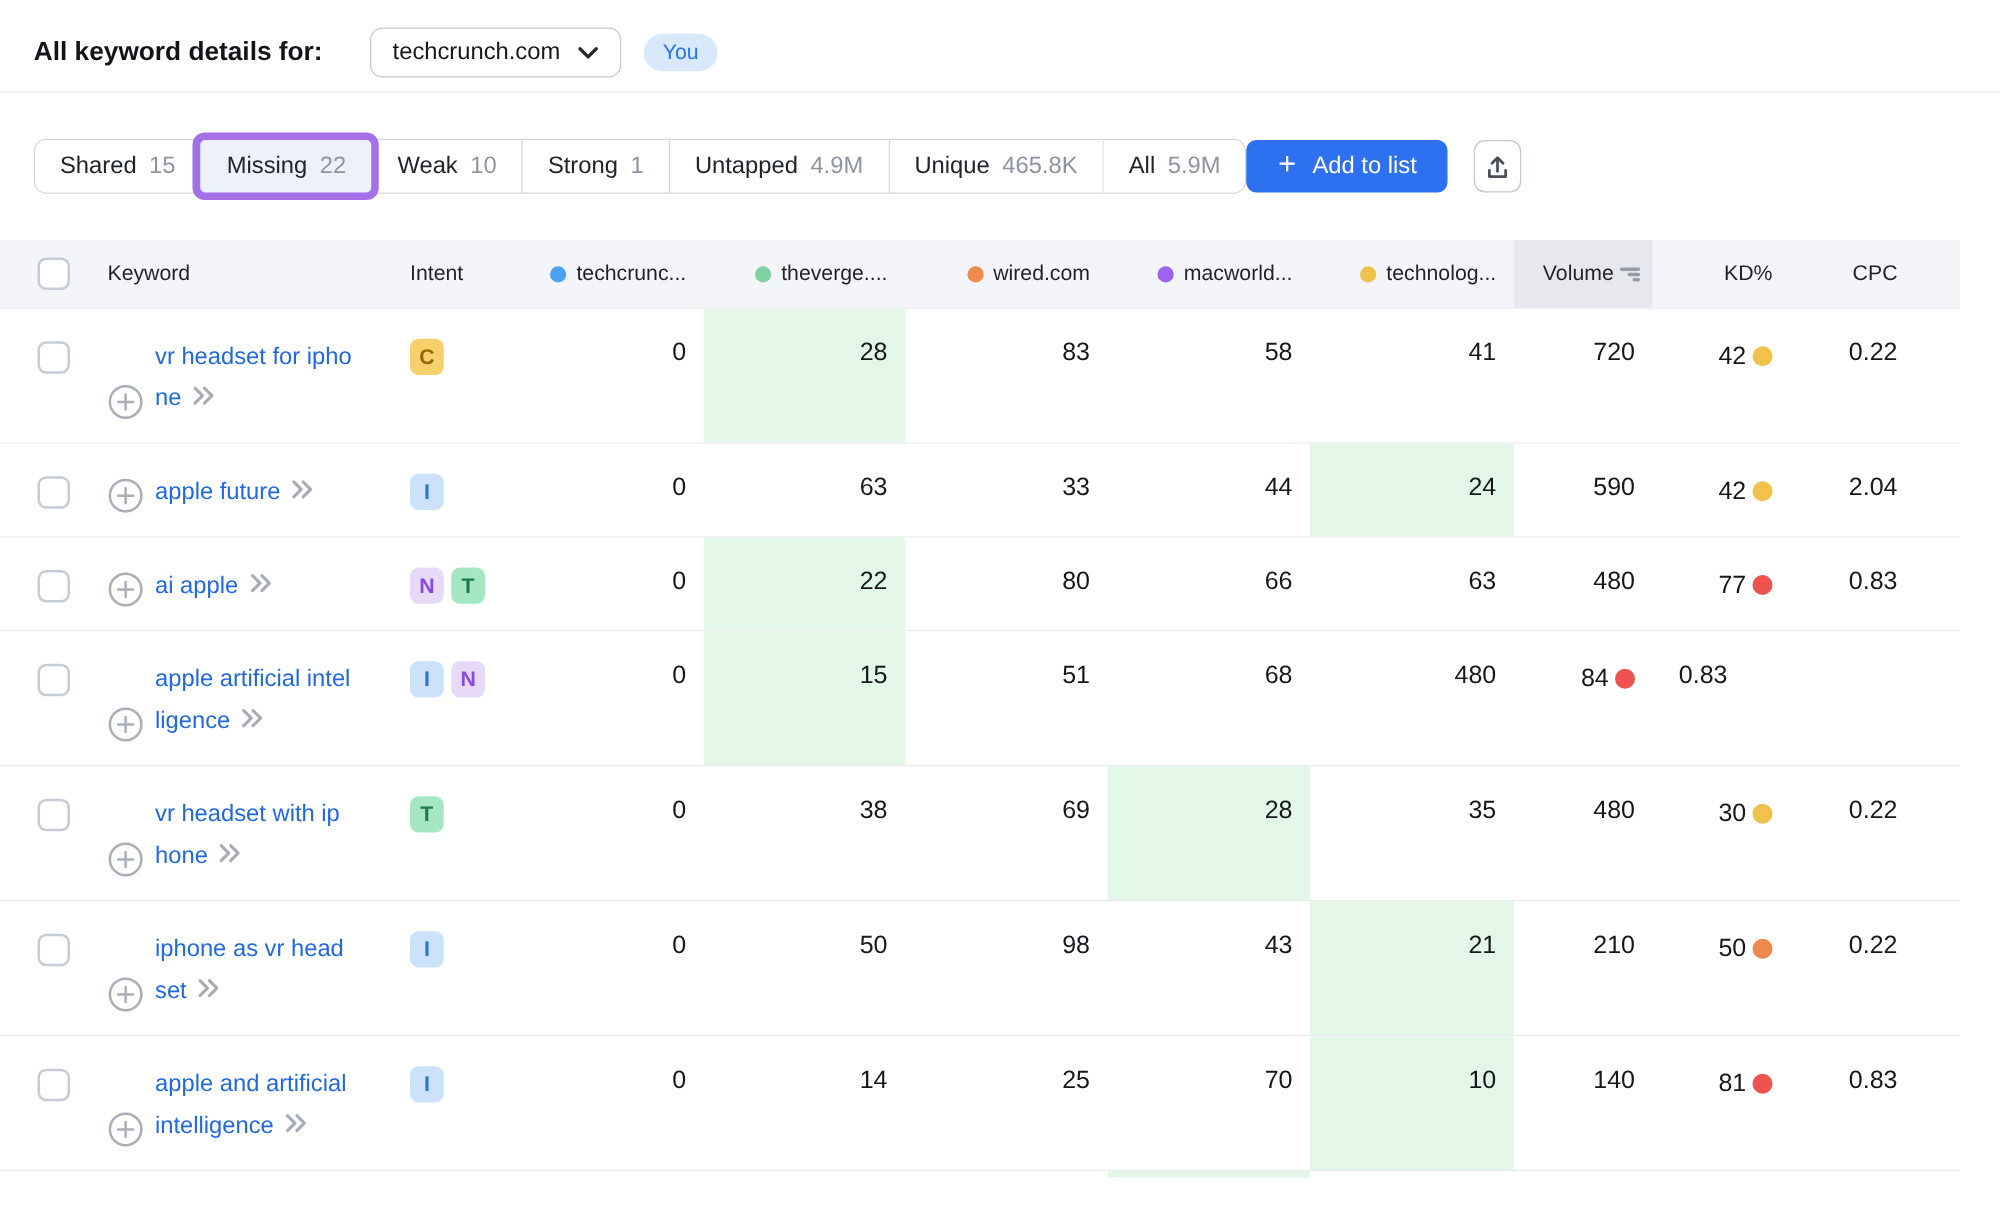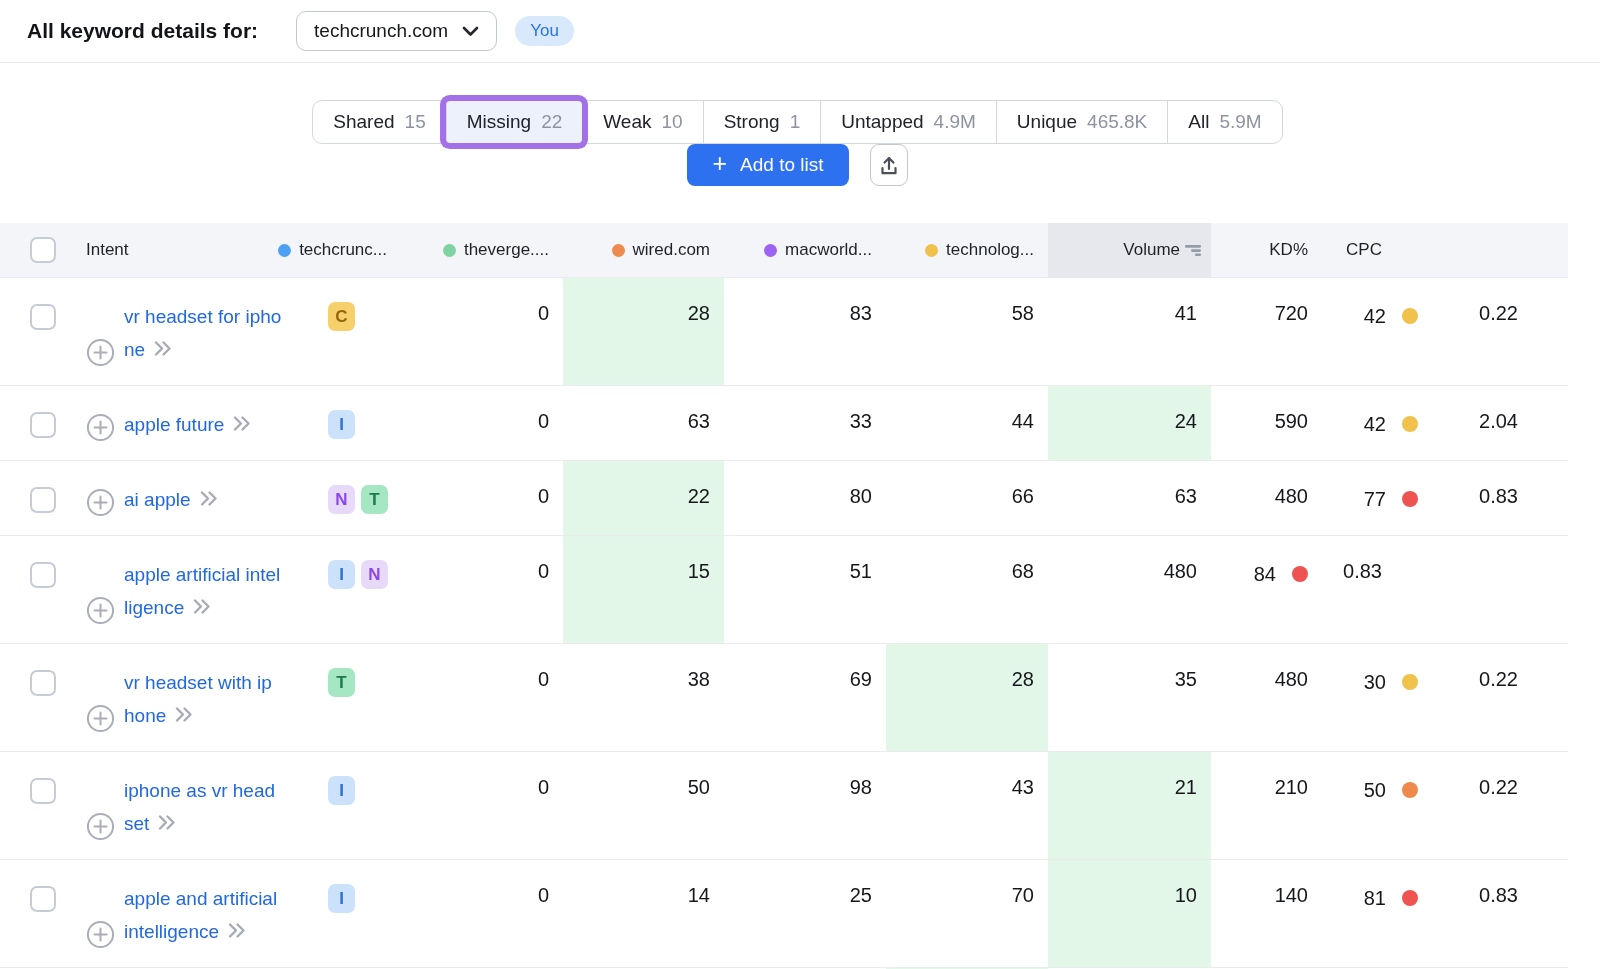--- a/index.html
+++ b/index.html
@@ -9,40 +9,40 @@
     background: #ffffff;
     color: #17191e;
   }
   
   .topbar {
     height: 63px;
     border-bottom: 1px solid #e8eaed;
     display: flex;
     align-items: center;
     padding: 0 32px 0 27px;
+    margin-top: 11px;
   }
   .page-title { font-size: 21px; font-weight: 700; color: #121419; }
   .domain-select {
     margin-left: 38px;
     display: flex; align-items: center; gap: 14px;
     border: 1.5px solid #c2c7d0; border-radius: 10px;
     padding: 8px 17px; font-size: 19px; color: #16181d;
     background: #fff; cursor: pointer;
     font-family: inherit;
   }
   .you-badge {
     margin-left: 18px;
     background: var(--youbg); color: var(--youfg);
     font-size: 17px; padding: 5px 15px; border-radius: 15px;
   }
   
   .toolbar {
     display: flex; justify-content: flex-start; align-items: center;
     padding: 37px 32px 37px 27px;
-    flex-direction: column;
   }
   .segmented { display: flex; border: 1px solid #d3d7de; border-radius: 10px; background: #fff; }
   .seg {
     display: flex; align-items: center; gap: 10px;
     padding: 10px 20px; font-size: 19px; color: #20232a;
     background: transparent; border: none; border-left: 1px solid #d3d7de;
     cursor: pointer; font-family: inherit; white-space: nowrap;
   }
   .seg:first-child { border-left: none; border-radius: 10px 0 0 10px; }
   .seg:last-child { border-radius: 0 10px 10px 0; }
@@ -96,21 +96,21 @@
     color: var(--link); text-decoration: none; word-break: break-all; cursor: pointer;
   }
   .kw-arrow { display: inline-block; margin-left: 7px; vertical-align: -1px; }
   .td-intent { padding-top: 24px; display: flex; gap: 6px; align-items: flex-start; }
   .badge {
     width: 27px; height: 29px; border-radius: 7px;
     display: flex; align-items: center; justify-content: center;
     font-size: 17px; font-weight: 700;
   }
   .td-kd { display: flex; justify-content: flex-end; align-items: flex-start; padding: 24px 14px 0 0; }
-  .kd-wrap { display: flex; align-items: center; gap: 16px; height: 28px; font-size: 20px; color: #15171c; }
+  .kd-wrap { display: flex; align-items: center; gap: 5px; height: 28px; font-size: 20px; color: #15171c; }
   .kd-dot { width: 16px; height: 16px; border-radius: 50%; }
   .tr-partial { border-top: 1px solid #e9ebef; height: 6px; }
 </style>
 </head>
 <body>
 
 <header class="topbar">
   <h1 class="page-title">All keyword details for:</h1>
   <button class="domain-select">
     <span>techcrunch.com</span>
@@ -169,20 +169,21 @@
       </span>
     </button>
   </div>
 </div>
 
 <div class="table">
   <div class="thead">
     <div class="th th-check">
       <span class="checkbox"></span>
     </div>
+    <div class="th th-keyword">Keyword</div>
     <div class="th th-intent">Intent</div>
     <div class="th th-comp">
         <span class="dot" style="background: rgb(77, 161, 242);"></span>
         <span>techcrunc...</span>
       </div>
       <div class="th th-comp">
         <span class="dot" style="background: rgb(127, 211, 162);"></span>
         <span>theverge....</span>
       </div>
       <div class="th th-comp">

